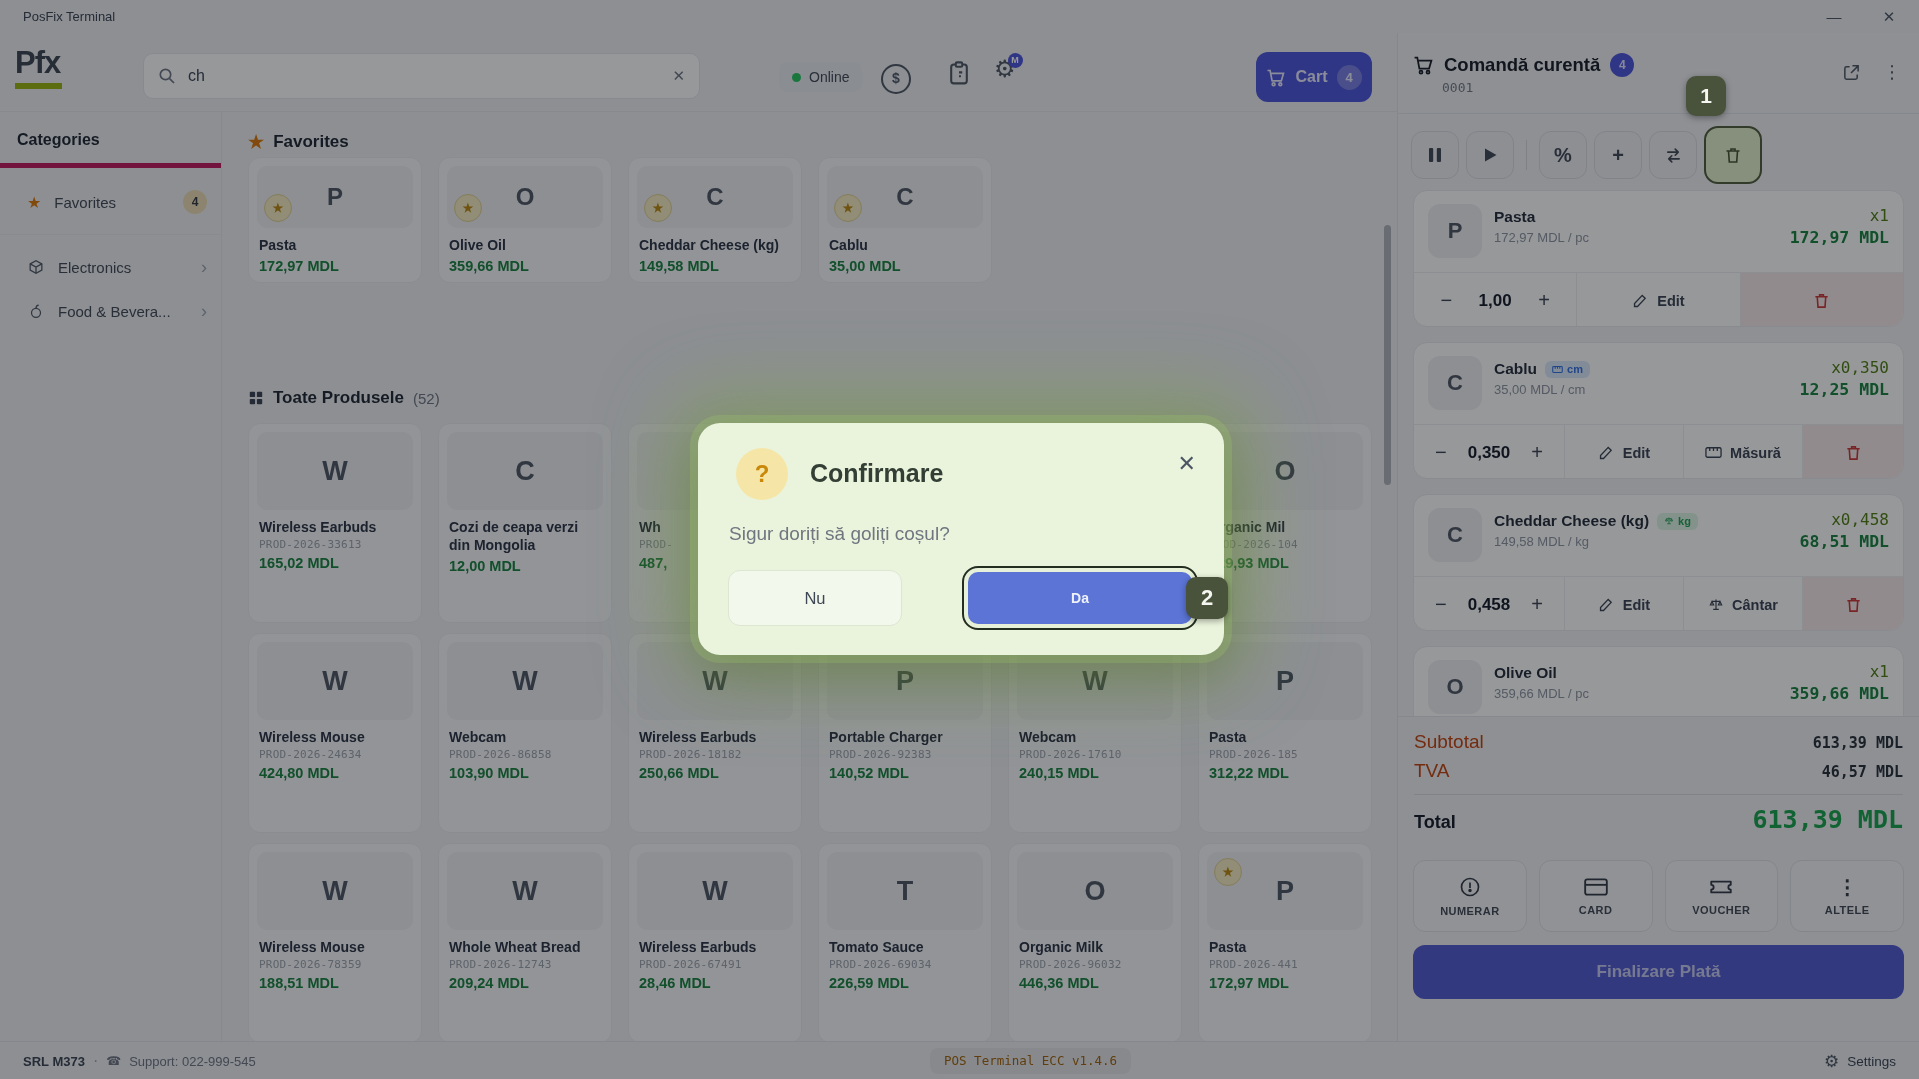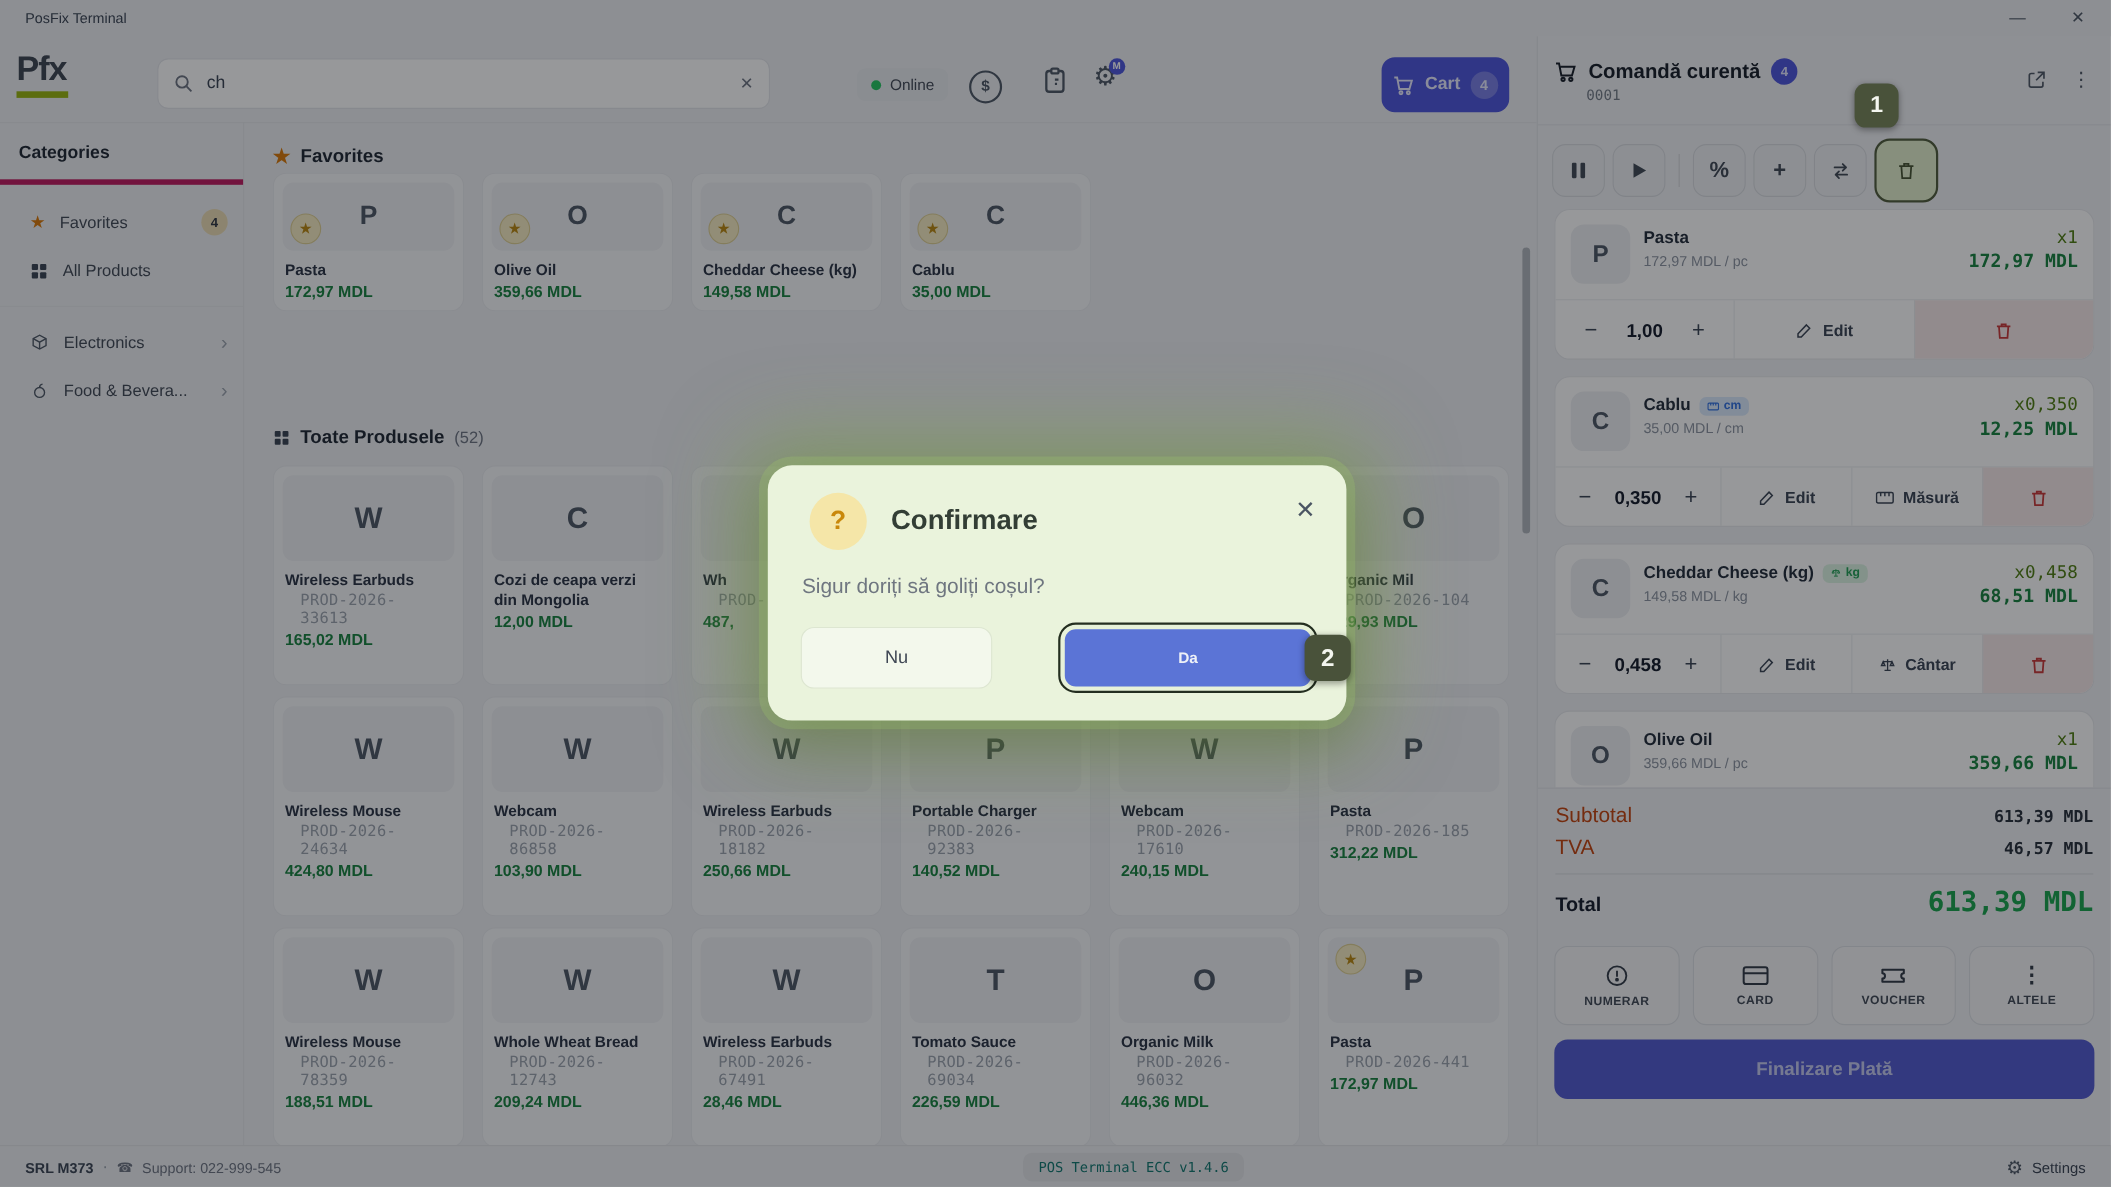--- a/index.html
+++ b/index.html
@@ -76,21 +76,21 @@
   .tile{background:#edeff2;border-radius:10px;display:flex;align-items:center;justify-content:center;
         position:relative;font-weight:700;color:#4b5563}
   .fcard .tile{height:62px;font-size:24px}
   .pcard .tile{height:78px;font-size:27px}
   .fstar,.pstar{position:absolute;width:26px;height:26px;border-radius:50%;background:#f6ecc1;
         border:1px solid #decf92;color:#b9860e;font-size:12px;display:flex;align-items:center;
         justify-content:center}
   .fstar{left:7px;bottom:6px}
   .pstar{left:7px;top:6px}
   .pname{margin:8px 2px 2px;font-size:14px;font-weight:600;color:#273142;line-height:18px}
-  .pcode{margin:2px 16px 0;font-size:14px;color:#9aa2ad;letter-spacing:.02em}
+  .pcode{margin:2px 2px 0;font-size:11px;color:#9aa2ad;letter-spacing:.02em}
   .pprice{margin:4px 2px 0;font-size:14.5px;font-weight:700;color:#15803d}
   .mscroll{position:absolute;left:1384px;top:225px;width:7px;height:260px;background:#aeb3ba;
         border-radius:4px;z-index:5}
 
   
   #panel{position:absolute;left:1397px;top:33px;width:522px;height:1008px;border-left:1px solid #dfe2e6;
         background:#f0f1f4;box-sizing:border-box}
   .p-title{position:absolute;left:15px;top:20px;display:flex;align-items:center;gap:10px}
   .p-title .t{font-size:18.5px;font-weight:700;color:#141b26}
   .p-title .b{width:24px;height:24px;border-radius:50%;background:#4b53dc;color:#dfe3ff;font-size:12px;
@@ -155,21 +155,21 @@
         display:flex;align-items:center;justify-content:center;cursor:pointer}
 
   
   #footer{position:absolute;left:0;top:1041px;width:1919px;height:38px;border-top:1px solid #e0e2e6}
   .ft-left{position:absolute;left:23px;top:0;height:38px;display:flex;align-items:center;gap:8px}
   .ft-co{font-size:13px;font-weight:700;color:#374151}
   .ft-sep{color:#9aa2ad}
   .ft-ph{font-size:12px;color:#6b7280}
   .ft-sup{font-size:13px;color:#6b7280}
   .ft-pill{position:absolute;left:930px;top:6px;height:26px;line-height:26px;padding:0 14px;
-        border-radius:8px;background:#e3e5e9;font-size:12.5px;color:#0f766e}
+        border-radius:8px;background:#e3e5e9;font-size:12.5px;color:#a16207}
   .ft-set{position:absolute;right:23px;top:0;height:38px;display:flex;align-items:center;gap:8px;
         font-size:13.5px;color:#374151;cursor:pointer}
   .ft-set .g{font-size:17px;color:#4b5563}
 
   
   #overlay{position:absolute;inset:0;background:rgba(14,16,21,.43);z-index:50}
   #modal{position:absolute;left:698px;top:423px;width:526px;height:232px;background:#eaf3dc;
         border-radius:22px;z-index:60;
         box-shadow:0 0 0 8px rgba(158,198,106,.28),0 0 70px 28px rgba(125,165,70,.5),
                    0 18px 50px rgba(0,0,0,.25)}
@@ -245,31 +245,20 @@
   </div>
 
   <div id="sidebar">
     <div class="cat-title">Categories</div>
     <div class="sidegap"></div>
     <div class="sitem">
       <span class="star">★</span>
       <span>Favorites</span>
       <span class="badge">4</span>
     </div>
-    <div class="sitem">
-      <span>
-        <svg width="17" height="17" viewBox="0 0 18 18" fill="#374151">
-          <rect x="2" y="2" width="6" height="6" rx="1"></rect>
-            <rect x="10" y="2" width="6" height="6" rx="1"></rect>
-          <rect x="2" y="10" width="6" height="6" rx="1"></rect>
-            <rect x="10" y="10" width="6" height="6" rx="1"></rect>
-          </svg>
-      </span>
-      <span>All Products</span>
-    </div>
     <div class="sdiv"></div>
     <div class="sitem">
       <span>
         <svg width="18" height="18" viewBox="0 0 20 20" fill="none" stroke="#4b5563" stroke-width="1.4">
           <path d="M3.5 6.5 10 3l6.5 3.5v7L10 17l-6.5-3.5v-7z"></path>
           <path d="M3.5 6.5 10 10l6.5-3.5M10 10v7"></path>
           </svg>
       </span>
       <span>Electronics</span>
       <span class="chev">›</span>

